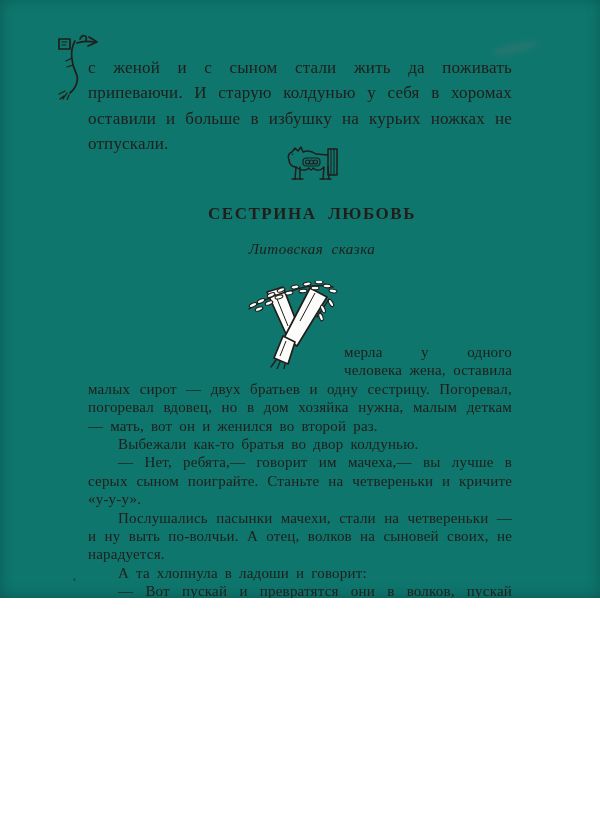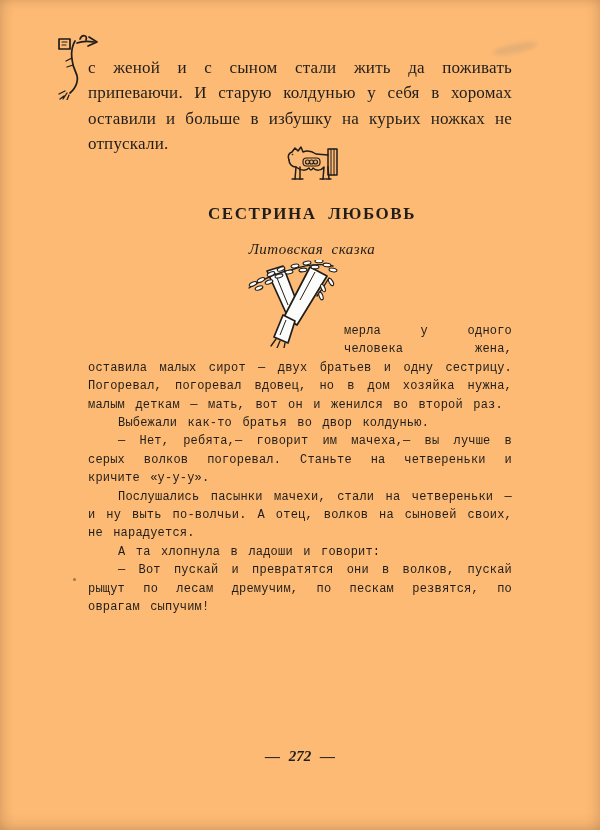--- a/index.html
+++ b/index.html
@@ -1,18 +1,18 @@
 <!DOCTYPE html>
 <html lang="ru"><head>
 <meta charset="utf-8">
 <style>
   html,body { margin:0; padding:0; background:#ffffff; }
   .page {
-    position:relative; width:600px; height:830px; overflow:hidden;
-    background:#fdba74; color:#201d1a;
+    position:relative; width:600px; height:598px; overflow:hidden;
+    background:#0f766e; color:#201d1a;
     font-family:"Liberation Serif","DejaVu Serif",serif;
     box-shadow: inset 0 0 16px rgba(0,0,0,.05),
                 inset 10px 0 14px -8px rgba(0,0,0,.12),
                 inset -10px 0 14px -8px rgba(0,0,0,.10),
                 inset 0 -12px 16px -10px rgba(0,0,0,.12),
                 inset 0 10px 12px -9px rgba(0,0,0,.06);
   }
   .corner-flourish { position:absolute; left:52px; top:34px; }
   .top-para {
     position:absolute; left:88px; top:55px; width:424px; margin:0;
@@ -24,23 +24,23 @@
     position:absolute; left:0; top:204px; width:624px; margin:0;
     text-align:center; font-size:17px; font-weight:bold;
     letter-spacing:1.5px; word-spacing:6px;
   }
   .subtitle {
     position:absolute; left:0; top:241px; width:624px;
     text-align:center; font-size:15px; font-style:italic;
     letter-spacing:.5px; word-spacing:4px;
   }
   .story {
-    position:absolute; left:88px; top:322px; width:424px;
-    font-size:12px; line-height:18.4px; text-align:justify;
-    word-spacing:3px; letter-spacing:.2px;font-family:Liberation Mono, monospace;
+    position:absolute; left:88px; top:343px; width:424px;
+    font-size:15px; line-height:18.4px; text-align:justify;
+    word-spacing:3px; letter-spacing:.2px;
   }
   .story p { margin:0; text-indent:30px; }
   .story p.p-drop { text-indent:0; }
   .dc { float:left; width:256px; height:19px; position:relative; }
   .dc svg { position:absolute; left:157px; bottom:-7px; }
   .pageno {
     position:absolute; left:0; top:748px; width:600px;
     text-align:center; font-size:15px; font-style:italic; font-weight:bold;
     word-spacing:5px;
   }
@@ -116,21 +116,21 @@
         <ellipse rx="4" ry="1.8" transform="translate(74 1)"></ellipse>
         <ellipse rx="4" ry="1.8" transform="translate(82 5) rotate(5)"></ellipse>
         <ellipse rx="4" ry="1.8" transform="translate(88 10) rotate(10)"></ellipse>
         <ellipse rx="4" ry="1.8" transform="translate(86 22) rotate(60)"></ellipse>
         <ellipse rx="4" ry="1.8" transform="translate(78 28) rotate(65)"></ellipse>
         <ellipse rx="4" ry="1.8" transform="translate(76 36) rotate(70)"></ellipse>
       </g>
     </svg>
         </span><span>мерла у одного человека жена, оставила малых сирот — двух братьев и одну сестрицу. Погоревал, погоревал вдовец, но в дом хозяйка нужна, малым деткам — мать, вот он и женился во второй раз.</span></p>
     <p>Выбежали как-то братья во двор колдунью.</p>
-    <p>— Нет, ребята,— говорит им мачеха,— вы лучше в серых волков погоревал. Станьте на четвереньки и кричите «у-у-у».</p>
+    <p>— Нет, ребята,— говорит им мачеха,— вы лучше в серых сыном поиграйте. Станьте на четвереньки и кричите «у-у-у».</p>
     <p>Послушались пасынки мачехи, стали на четвереньки — и ну выть по-волчьи. А отец, волков на сыновей своих, не нарадуется.</p>
     <p>А та хлопнула в ладоши и говорит:</p>
     <p>— Вот пускай и превратятся они в волков, пускай рыщут по лесам дремучим, по пескам резвятся, по оврагам сыпучим!</p>
   </div>
 
   <div class="pageno">— 272 —</div>
 
   <div class="smudge"></div>
   <div class="speck"></div>
 </div>

